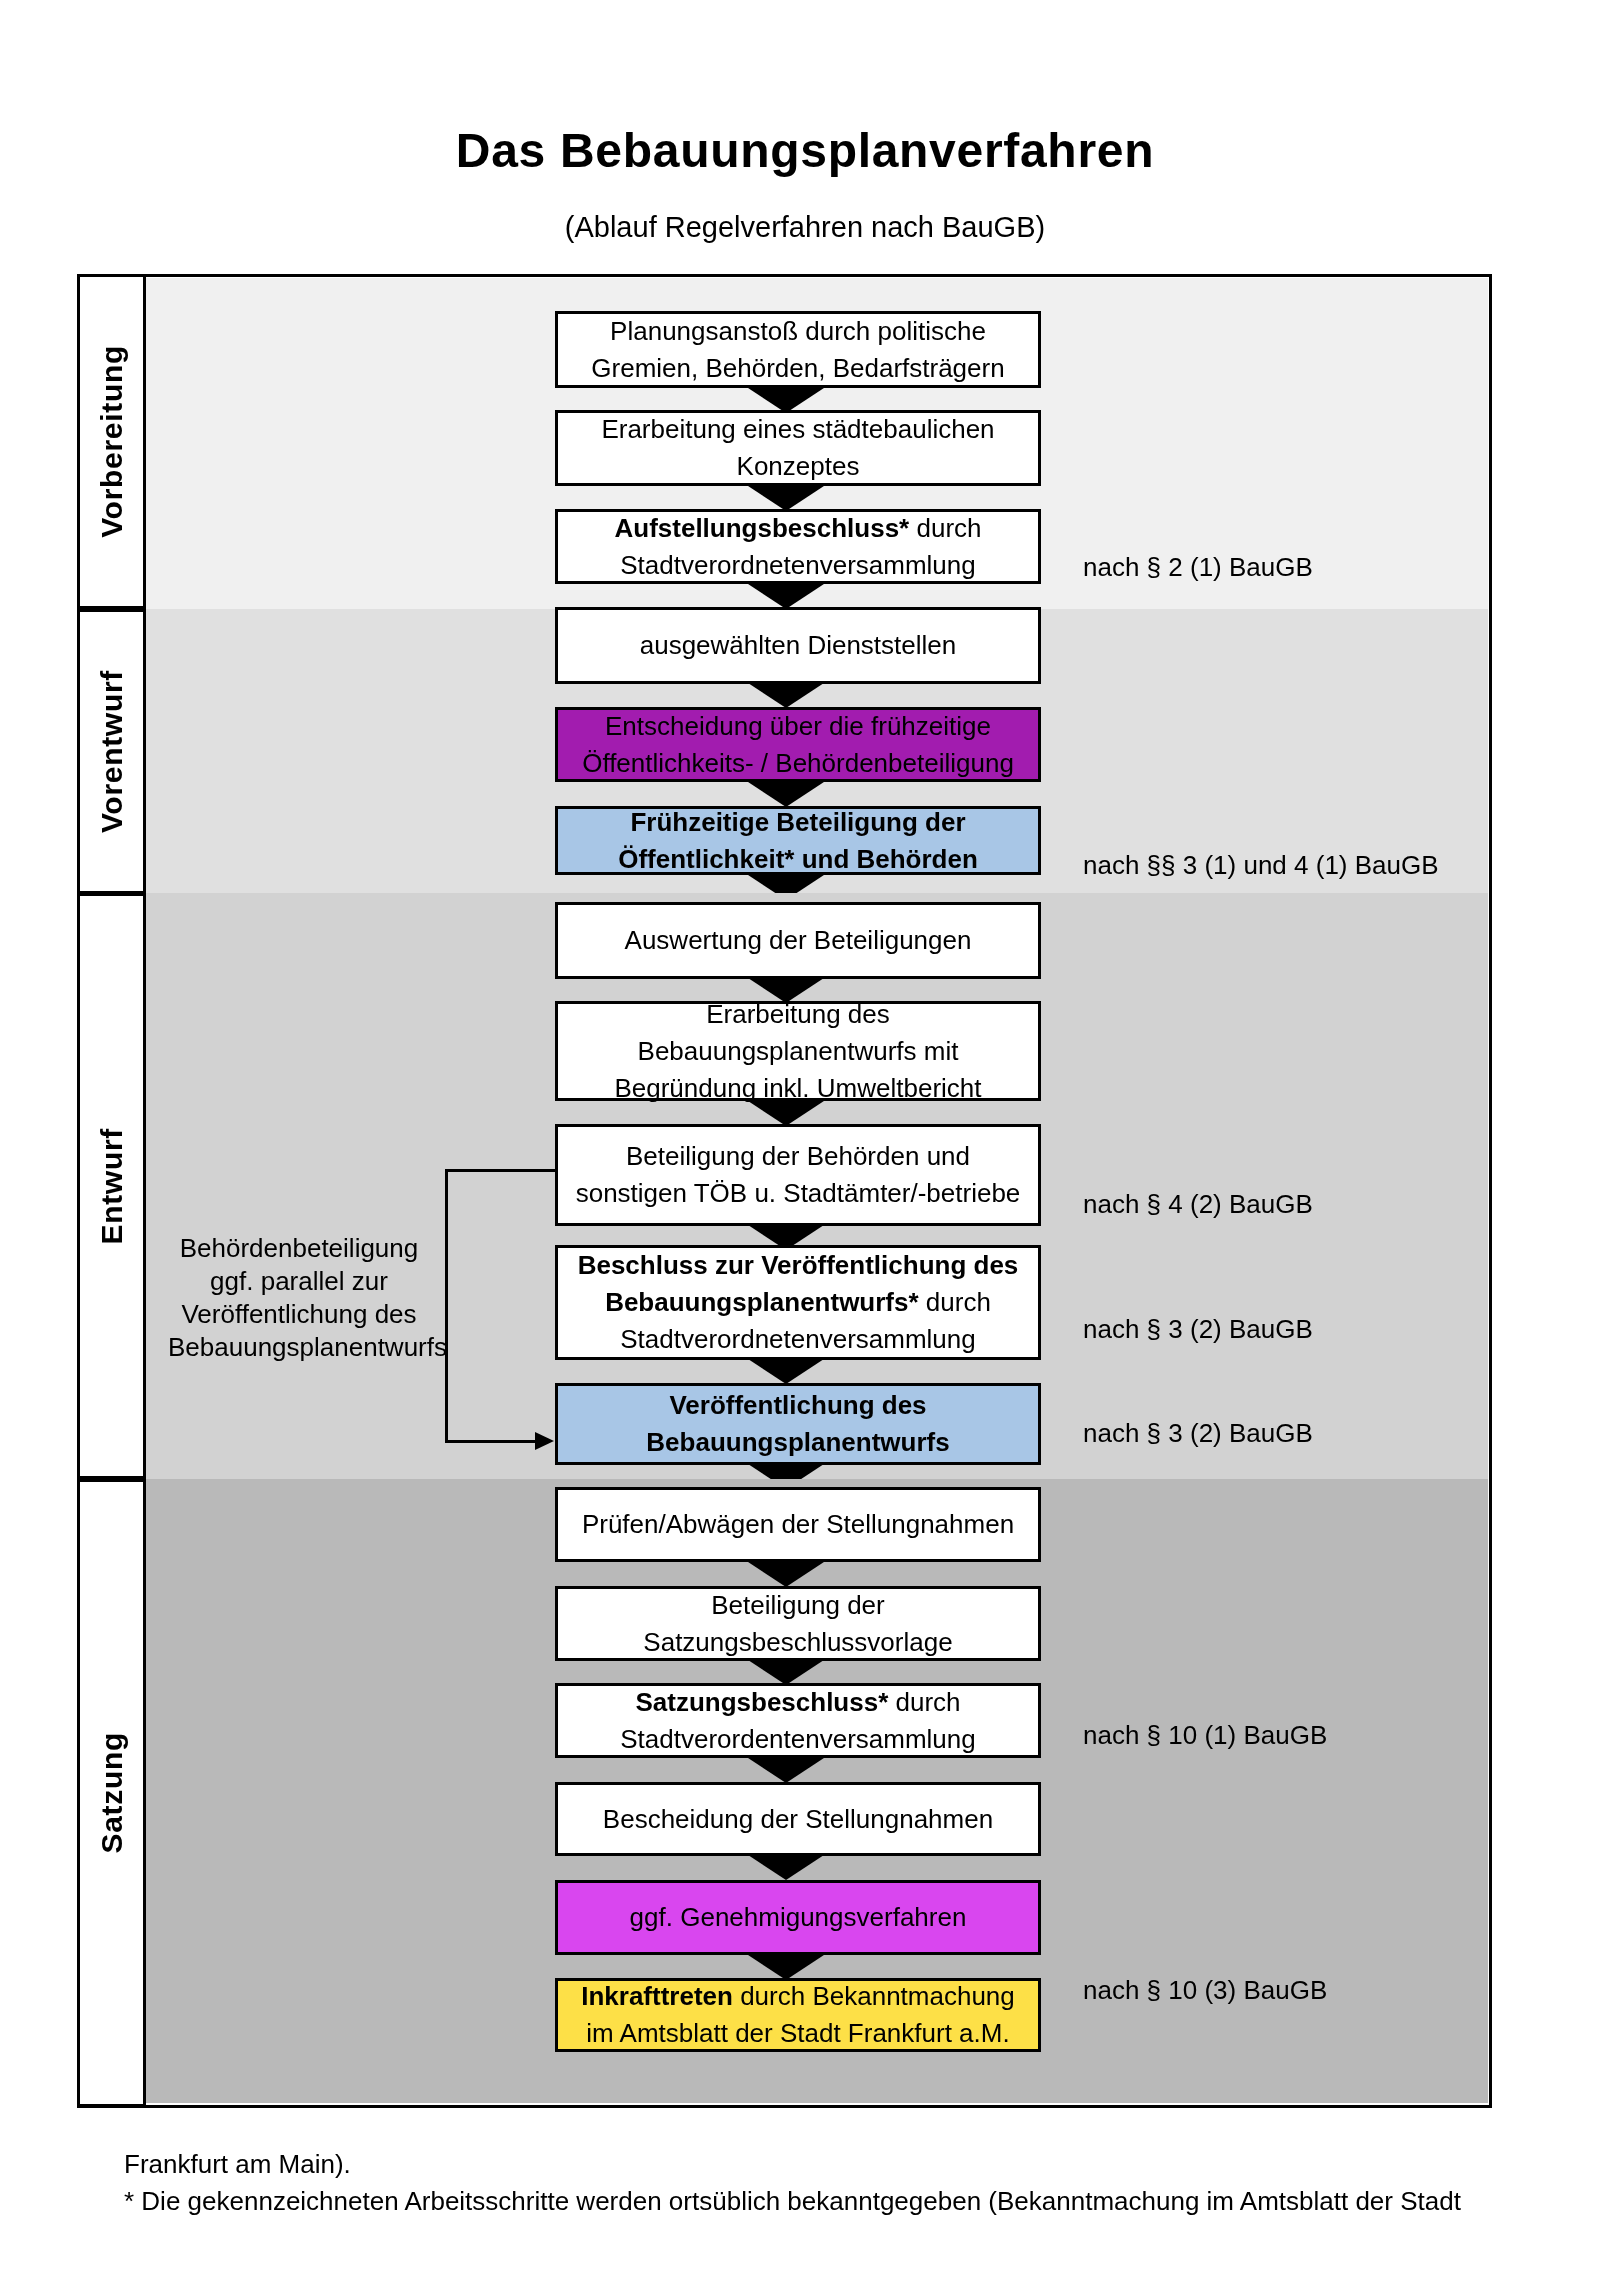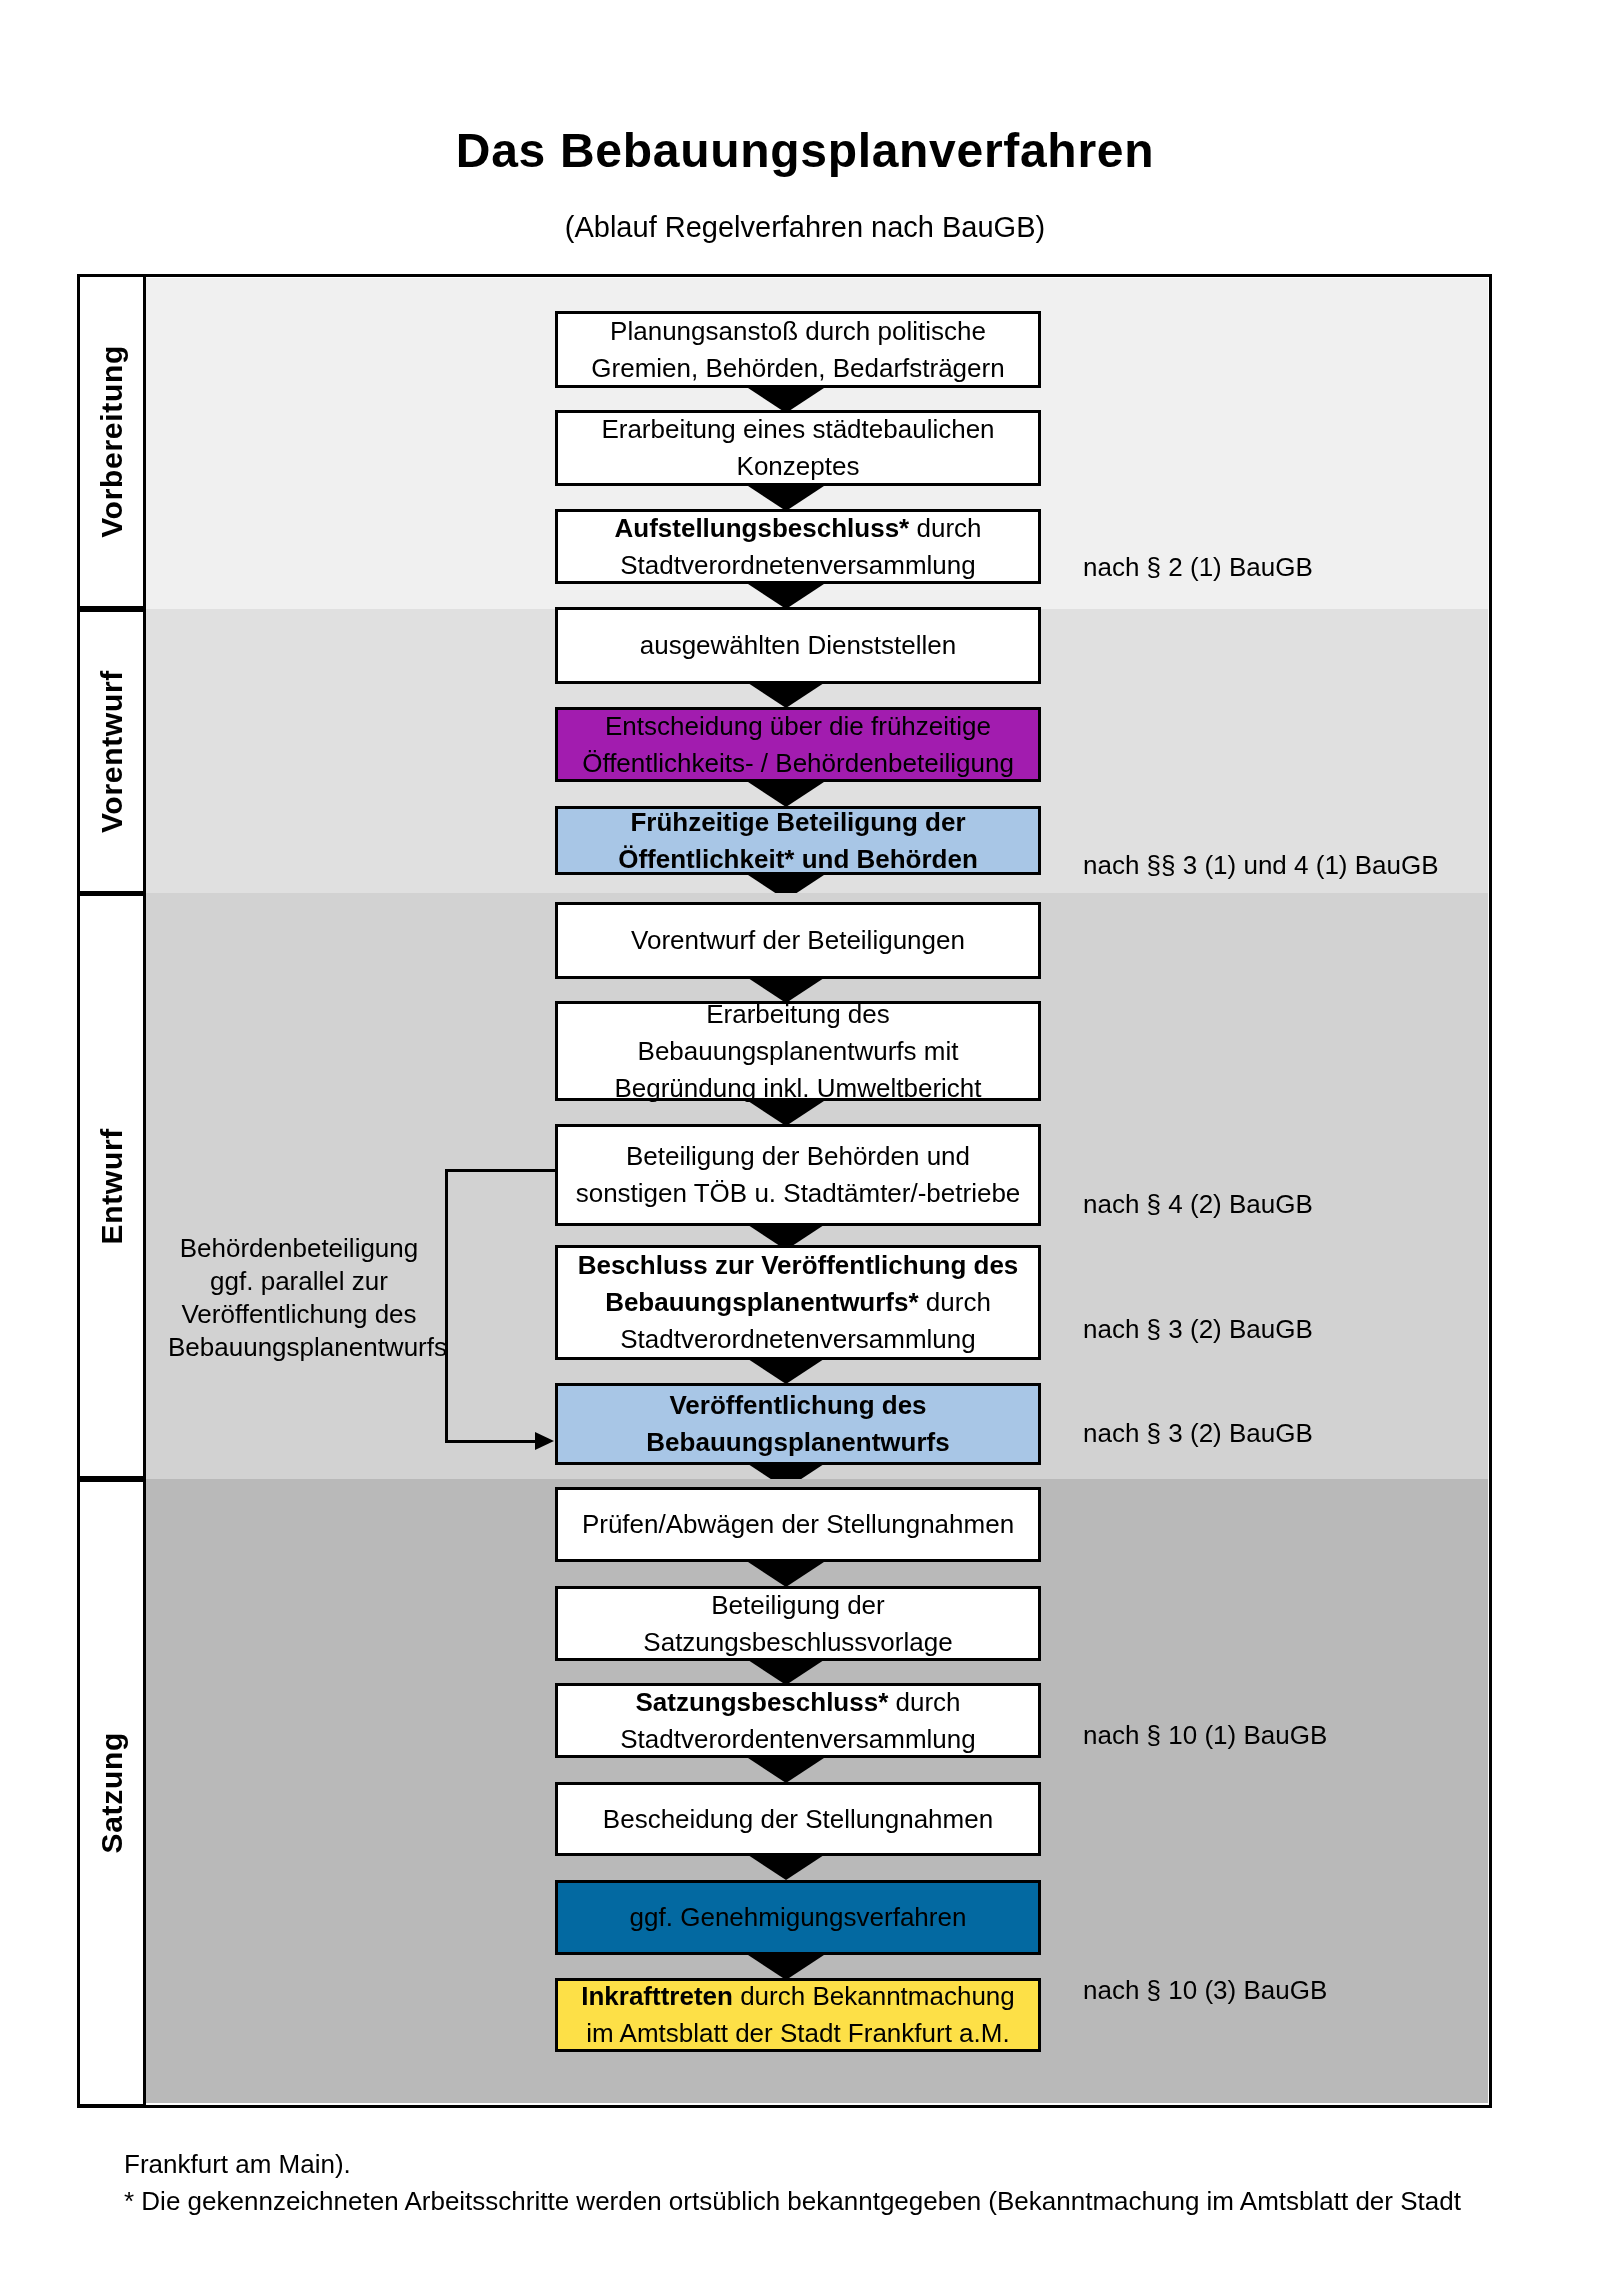--- a/index.html
+++ b/index.html
@@ -81,21 +81,21 @@
         <div><span class="b">Frühzeitige Beteiligung der</span></div>
         <div><span class="b">Öffentlichkeit* und Behörden</span></div>
       </div>
       <div class="arrow-down" style="top: 873px;"></div>
       <div class="law-ref" style="top: 848px;">nach §§ 3 (1) und 4 (1) BauGB</div>
       <div class="phase-bg" style="top: 893px; height: 586px; background: rgb(210, 210, 210);"></div>
       <div class="label-cell" style="top: 893px; height: 586px;">
         <div class="vlabel">Entwurf</div>
       </div>
       <div class="box" style="top: 902px; height: 77px; background: rgb(255, 255, 255);">
-        <div><span>Vorentwurf der Beteiligungen</span></div>
+        <div><span>Auswertung der Beteiligungen</span></div>
       </div>
       <div class="arrow-down" style="top: 976px;"></div>
       <div class="box" style="top: 1001px; height: 100px; background: rgb(255, 255, 255);">
         <div><span>Erarbeitung des</span></div>
         <div><span>Bebauungsplanentwurfs mit</span></div>
         <div><span>Begründung inkl. Umweltbericht</span></div>
       </div>
       <div class="arrow-down" style="top: 1099px;"></div>
       <div class="box" style="top: 1124px; height: 102px; background: rgb(255, 255, 255);">
         <div><span>Beteiligung der Behörden und</span></div>
@@ -132,21 +132,21 @@
       <div class="box" style="top: 1683px; height: 75px; background: rgb(255, 255, 255);">
         <div><span class="b">Satzungsbeschluss*</span><span> durch</span></div>
         <div><span>Stadtverordentenversammlung</span></div>
       </div>
       <div class="arrow-down" style="top: 1756px;"></div>
       <div class="law-ref" style="top: 1718px;">nach § 10 (1) BauGB</div>
       <div class="box" style="top: 1782px; height: 74px; background: rgb(255, 255, 255);">
         <div><span>Bescheidung der Stellungnahmen</span></div>
       </div>
       <div class="arrow-down" style="top: 1853px;"></div>
-      <div class="box" style="top: 1880px; height: 75px; background: #0369a1; text-align: right;">
+      <div class="box" style="top: 1880px; height: 75px; background: #d946ef; text-align: right;">
         <div><span>ggf. Genehmigungsverfahren</span></div>
       </div>
       <div class="arrow-down" style="top: 1953px;"></div>
       <div class="box" style="top: 1978px; height: 74px; background: #fde047;">
         <div><span class="b">Inkrafttreten</span><span> durch Bekanntmachung</span></div>
         <div><span>im Amtsblatt der Stadt Frankfurt a.M.</span></div>
       </div>
       <div class="law-ref" style="top: 1973px;">nach § 10 (3) BauGB</div>
     </div>
 

